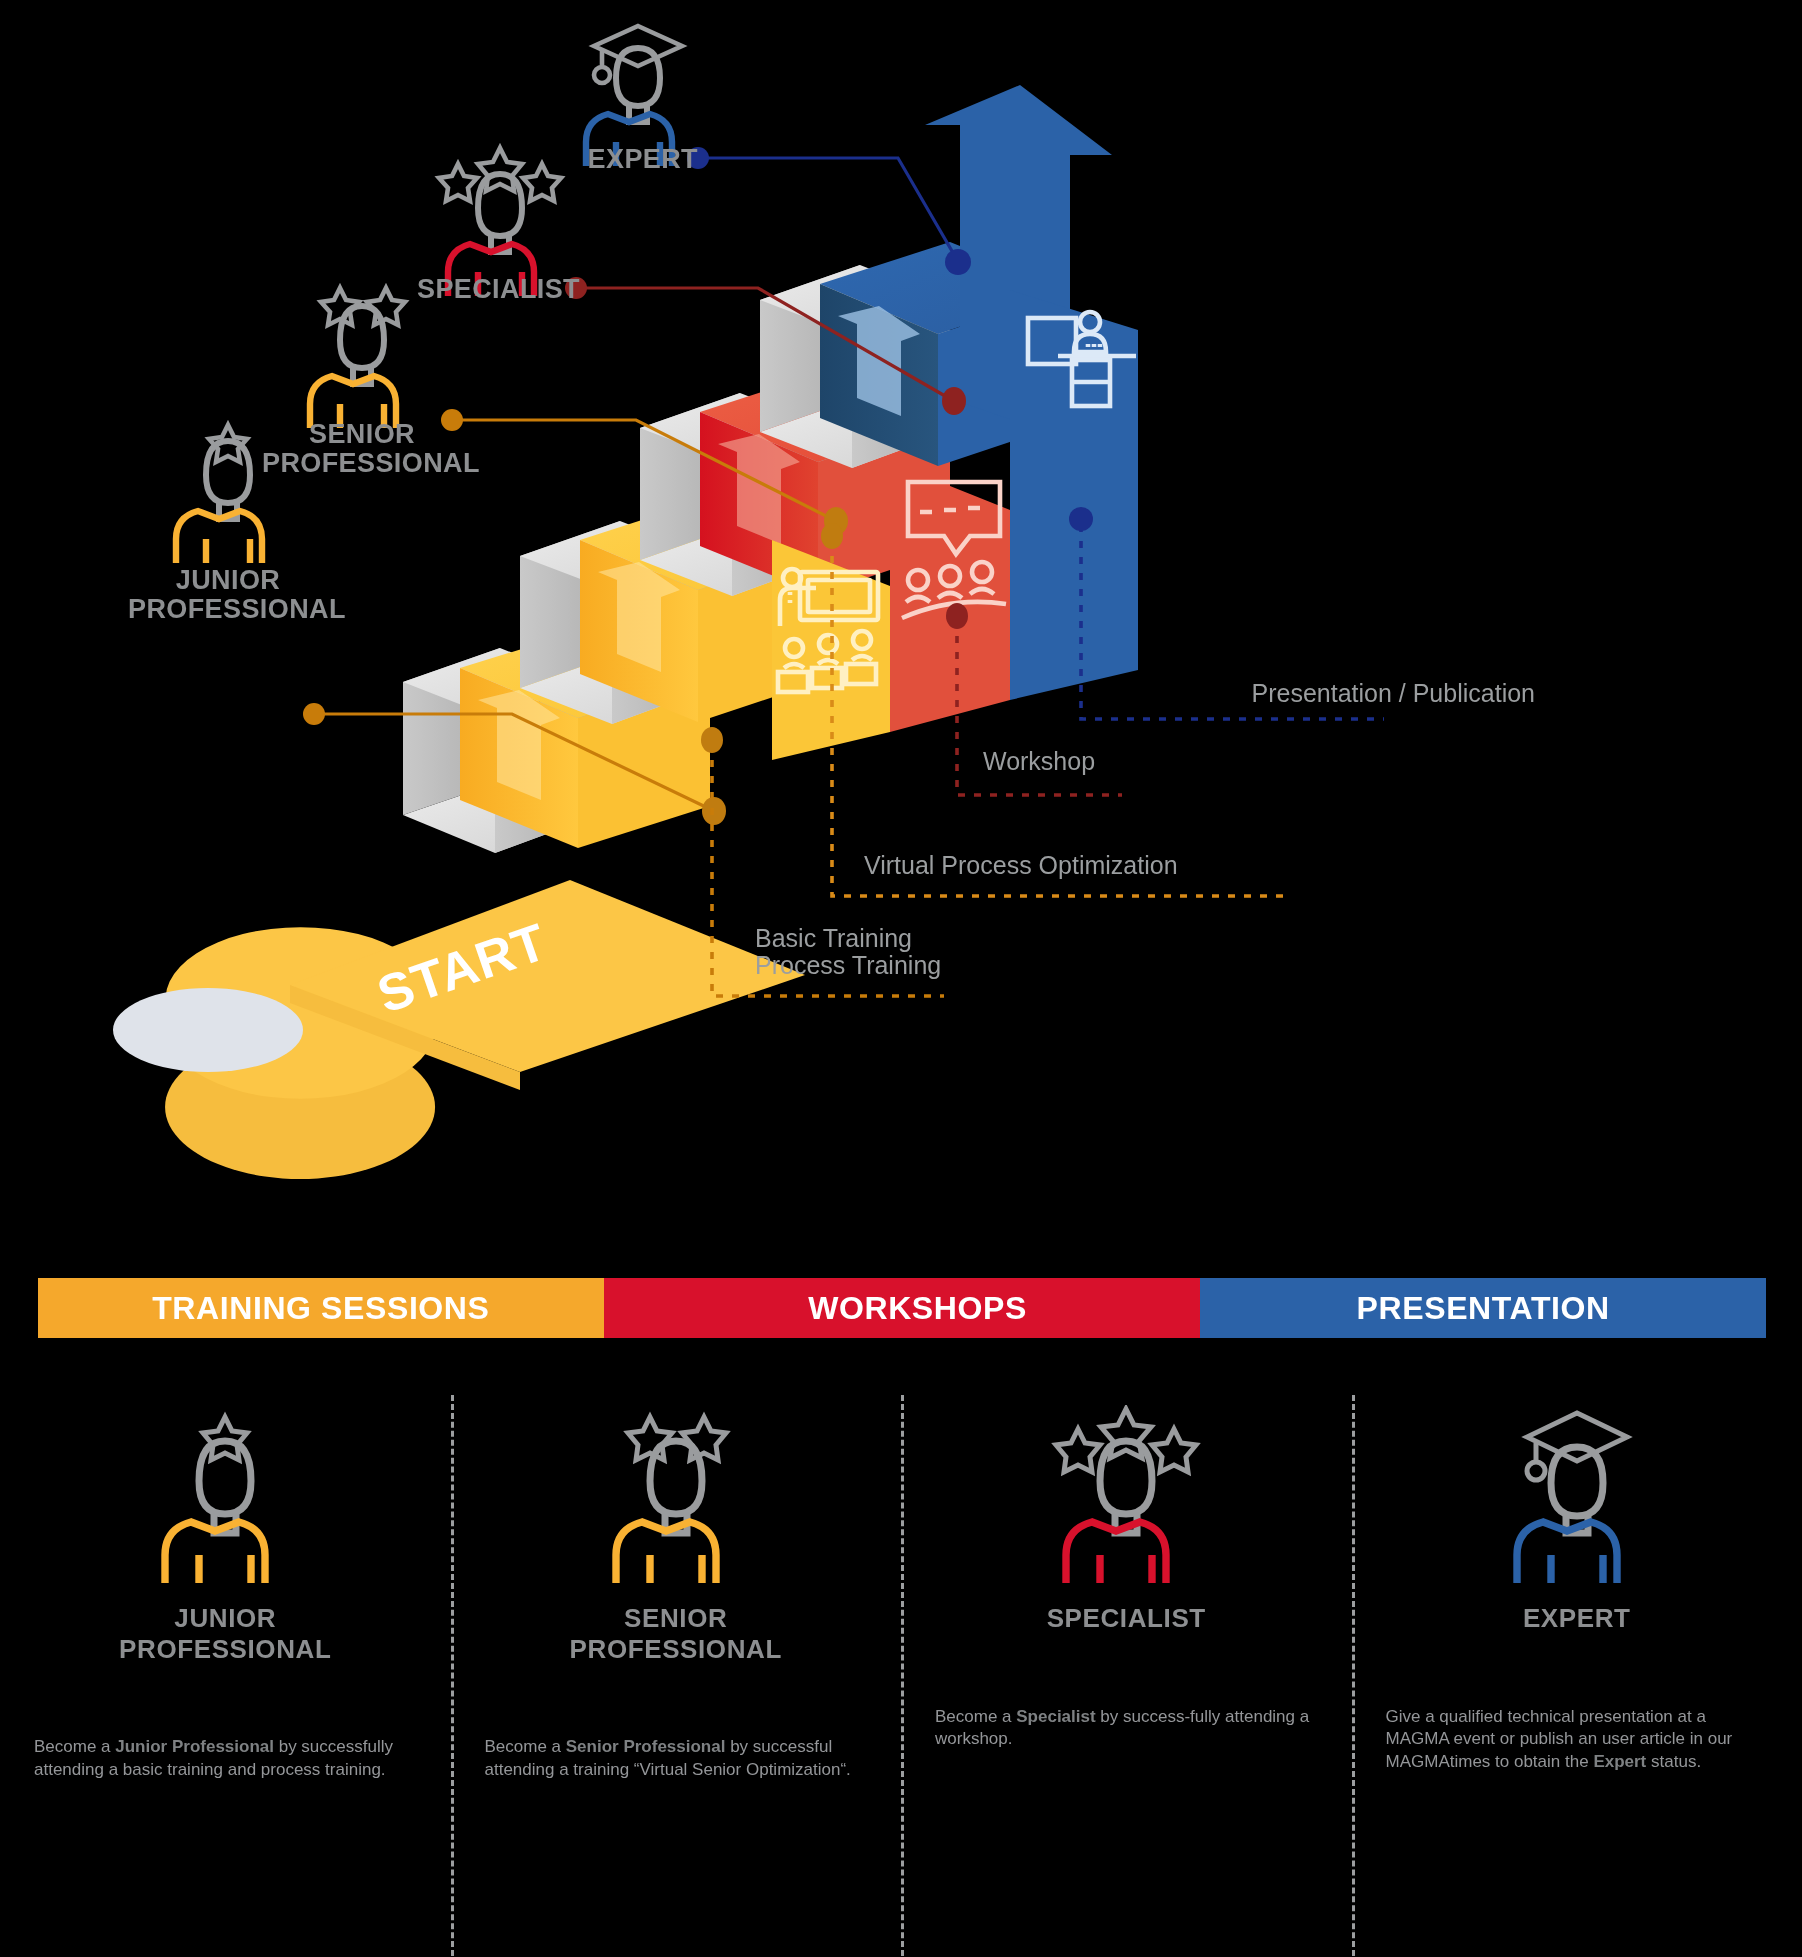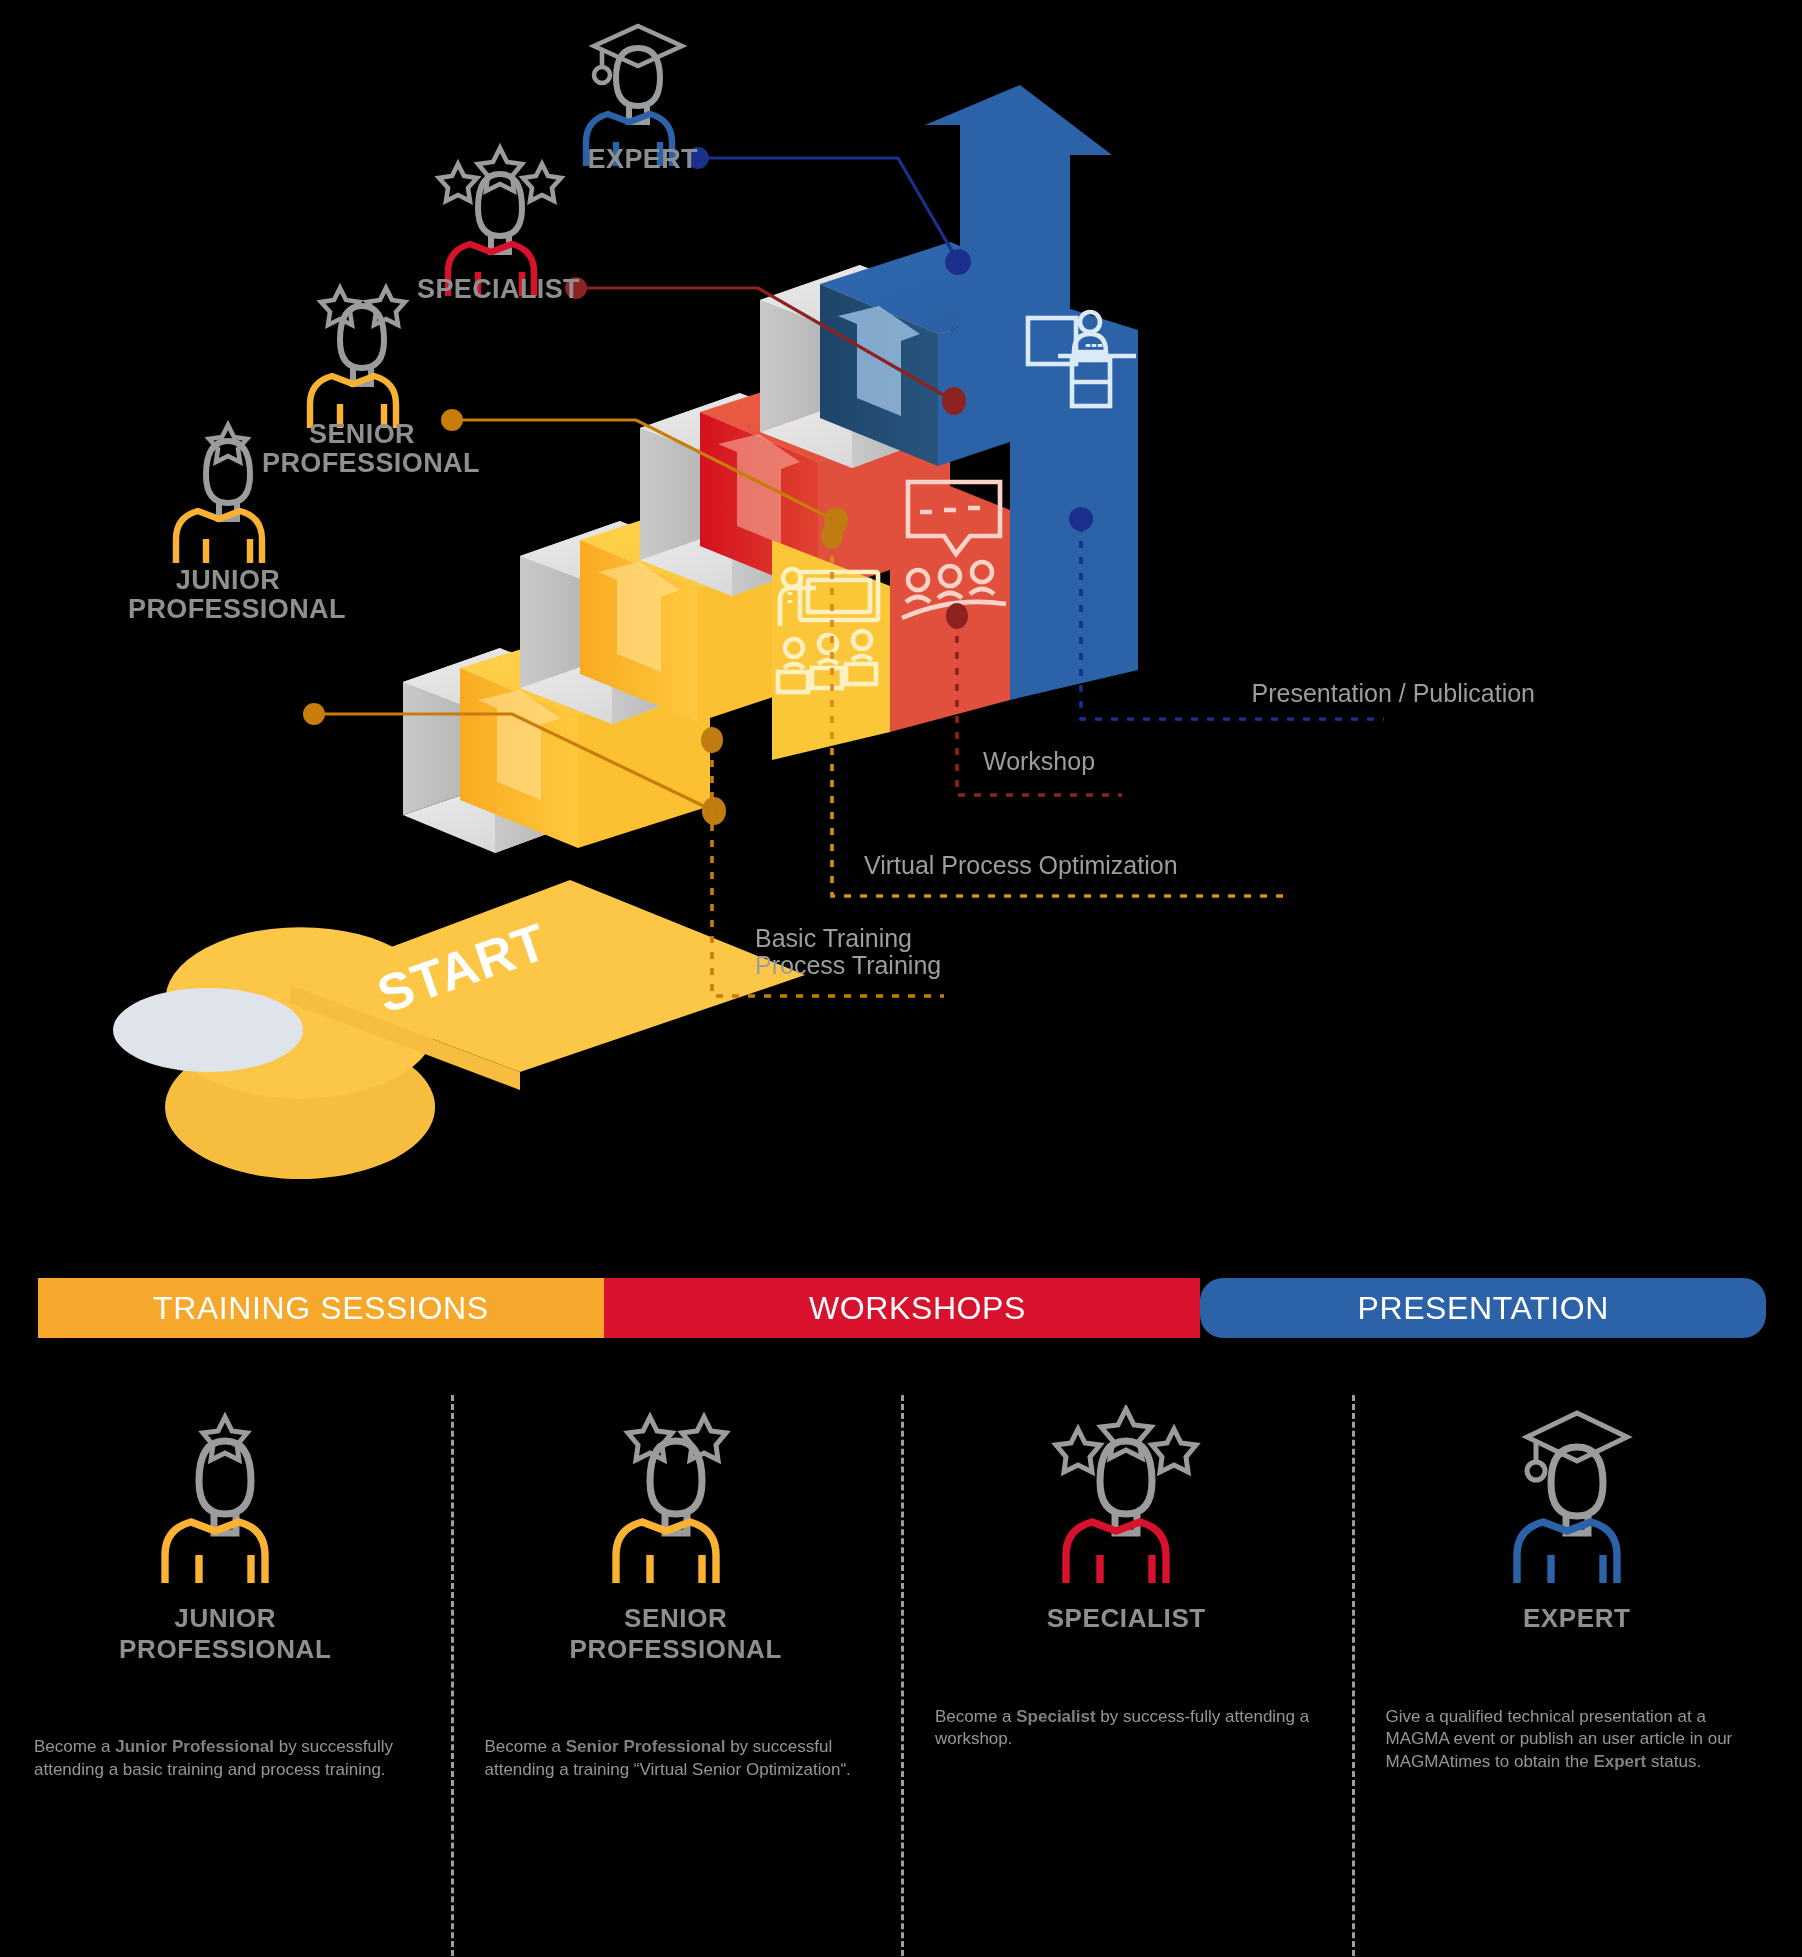--- a/index.html
+++ b/index.html
@@ -26,21 +26,21 @@
   .rank-lbl { font-size: 27px; text-align: center; }
   .ann-lbl  { font-size: 25px; font-weight: normal; color: #9b9ea0; letter-spacing: 0; }
 
   
   #band {
     position: absolute; left: 38px; top: 1278px;
     width: 1728px; height: 60px; display: flex;
   }
   #band > div {
     flex: 1 1 0; display: flex; align-items: center; justify-content: center;
-    color: #fff; font-size: 32px; font-weight: normal; letter-spacing: .6px;
+    color: #fff; font-size: 32px; font-weight: bold; letter-spacing: .6px;
   }
 
   
   #legend {
     position: absolute; left: 0px; top: 1405px;
     width: 1802px; height: 552px;
     display: flex;
   }
   .lcol {
     position: relative; flex: 1 1 0;
@@ -351,21 +351,21 @@
     <div class="lbl ann-lbl" style="left:1135px; top:680px; width:400px;text-align:right;">Presentation / Publication</div>
   </div>
 
   <div id="band">
     <div style="background: rgb(245, 168, 44);">
       <span>TRAINING SESSIONS</span>
     </div>
     <div style="background: rgb(216, 17, 44); padding-left: 31px;">
       <span>WORKSHOPS</span>
     </div>
-    <div style="background: rgb(43, 98, 168); border-radius: 23px;">
+    <div style="background: rgb(43, 98, 168);">
       <span>PRESENTATION</span>
     </div>
   </div>
 
   <div id="legend">
 
     <div class="lcol">
       <div class="lfig">
         <svg width="190" height="180" viewBox="-95 -30 190 180">
           <g stroke="#9A9C9E" stroke-width="5" fill="none">

